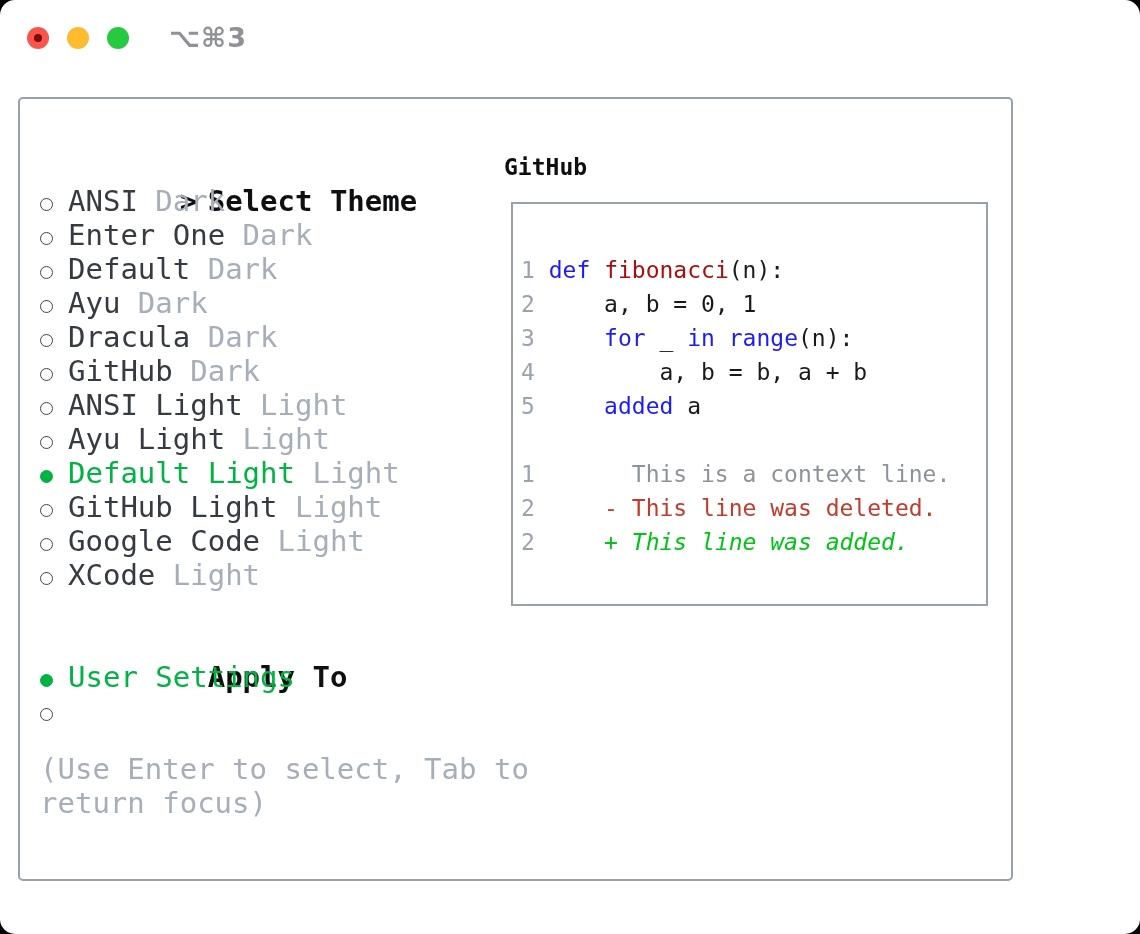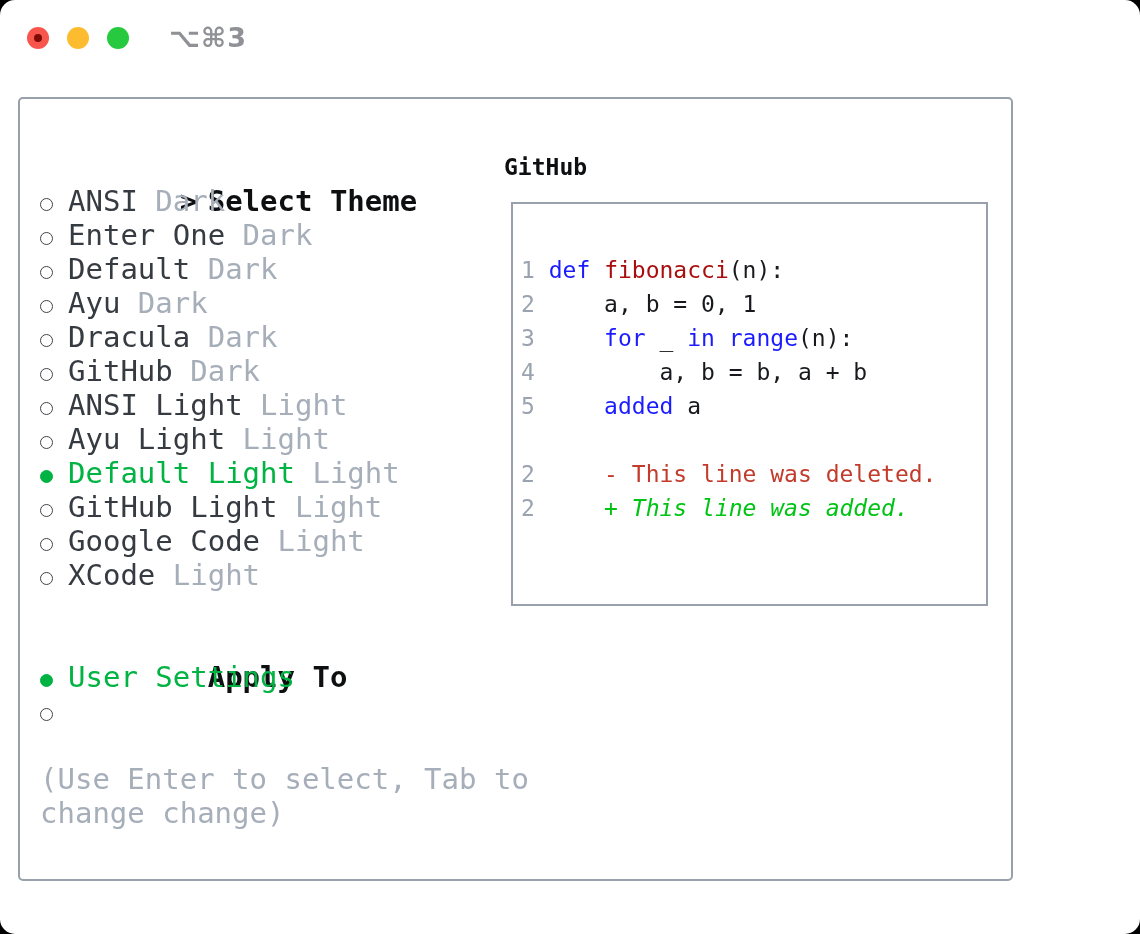--- a/index.html
+++ b/index.html
@@ -70,21 +70,21 @@
     margin-top: 10px;
   }
   .circle.filled { border-color: var(--ui-green); background: var(--ui-green); }
   .header-label { font-weight: 700; color: var(--header-black); margin-top: 28px; }
   .theme-row .name { color: var(--dark-text); }
   .theme-row.selected .name { color: var(--ui-green); }
   .variant { color: var(--muted-gray); }
   .apply-row .name { color: var(--dark-text); text-align: center; }
   .apply-row.selected .name { color: var(--ui-green); }
   .apply-header { margin-top: 34px; }
-  .help { margin-top: 34px; color: var(--muted-gray); }
+  .help { margin-top: 24px; color: var(--muted-gray); }
 
   .preview-label {
     position: absolute; left: 484px; top: 51px;
     height: 34px; line-height: 34px; font-size: 23px;
     font-weight: 700; color: var(--header-black); white-space: pre;
   }
   .preview-box {
     position: absolute; left: 491px; top: 103px;
     width: 477px; height: 404px;
     border: 2px solid var(--border-gray);
@@ -143,33 +143,34 @@
         <span class="marker"></span><span class="header-label">Apply To</span>
       </div>
 
       <div id="apply-list">
           <div class="row apply-row selected"><span class="marker"><span class="circle filled"></span></span><span class="name">User Settings</span></div>
           <div class="row apply-row"><span class="marker"><span class="circle"></span></span></div>
         </div>
 
       <div id="help" class="help">
           <div class="row" style="color: inherit;">(Use Enter to select, Tab to</div>
-          <div class="row" style="color: inherit;">change change)</div>
+          <div class="row" style="color: inherit;">return focus)</div>
         </div>
     </div>
 
     <div class="preview-label">GitHub</div>
 
     <div class="preview-box">
       <div id="code">
           <div class="code-line"><span class="tok-ln">1</span><span class="tok-pl"> </span><span class="tok-kw">def</span><span class="tok-pl"> </span><span class="tok-fn">fibonacci</span><span class="tok-pl">(n):</span></div>
           <div class="code-line"><span class="tok-ln">2</span><span class="tok-pl">     a, b = 0, 1</span></div>
           <div class="code-line"><span class="tok-ln">3</span><span class="tok-pl">     </span><span class="tok-kw">for</span><span class="tok-pl"> _ </span><span class="tok-kw">in</span><span class="tok-pl"> </span><span class="tok-kw">range</span><span class="tok-pl">(n):</span></div>
           <div class="code-line"><span class="tok-ln">4</span><span class="tok-pl">         a, b = b, a + b</span></div>
           <div class="code-line"><span class="tok-ln">5</span><span class="tok-pl">     </span><span class="tok-kw">added</span><span class="tok-pl"> a</span></div>
           <div class="code-line">&nbsp;</div>
+          <div class="code-line"><span class="tok-ln">1</span><span class="tok-ctx">       This is a context line.</span></div>
           <div class="code-line"><span class="tok-ln">2</span><span class="tok-pl">     </span><span class="tok-del">- This line was deleted.</span></div>
           <div class="code-line"><span class="tok-ln">2</span><span class="tok-pl">     </span><span class="tok-add">+ This line was added.</span></div>
         </div>
     </div>
 
   </div>
 </div>
 
 </body></html>

